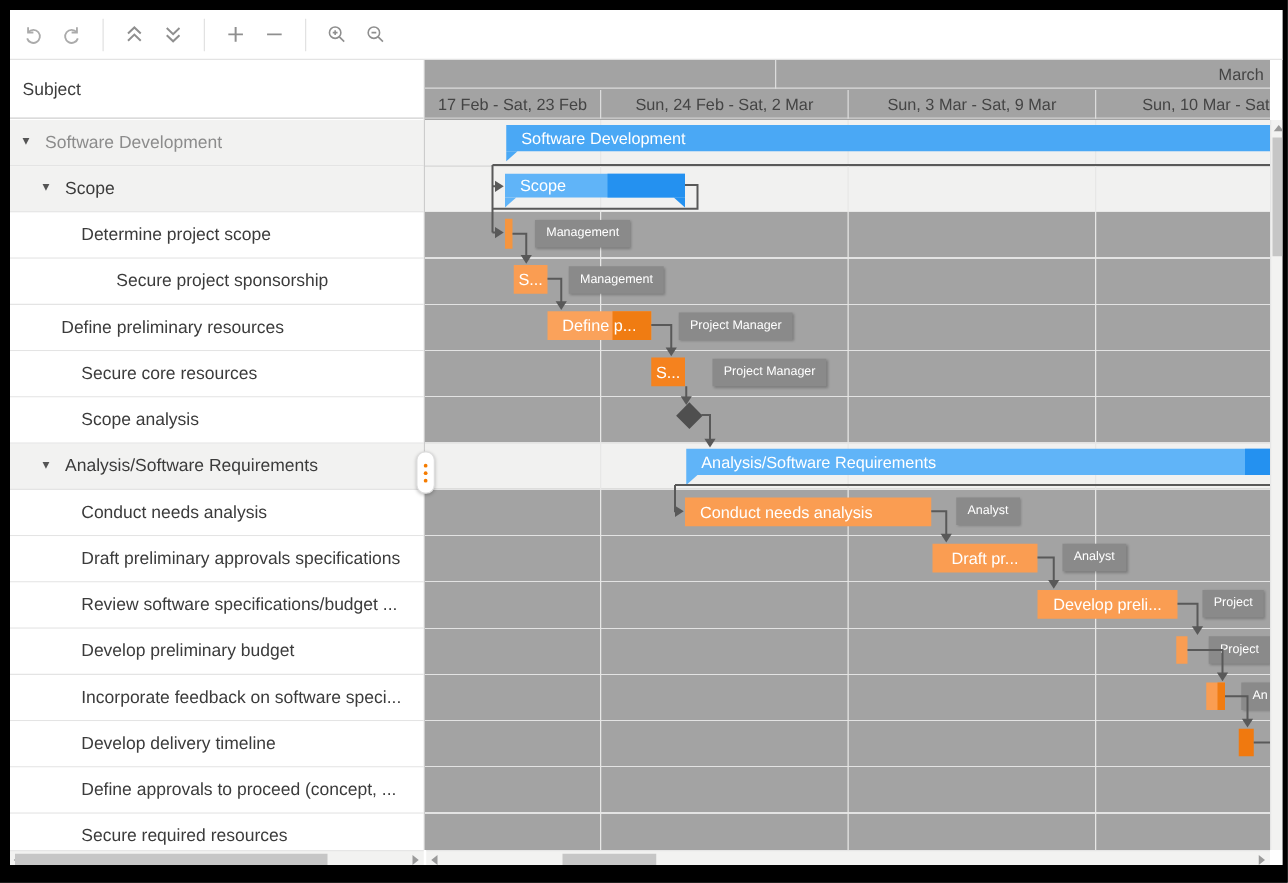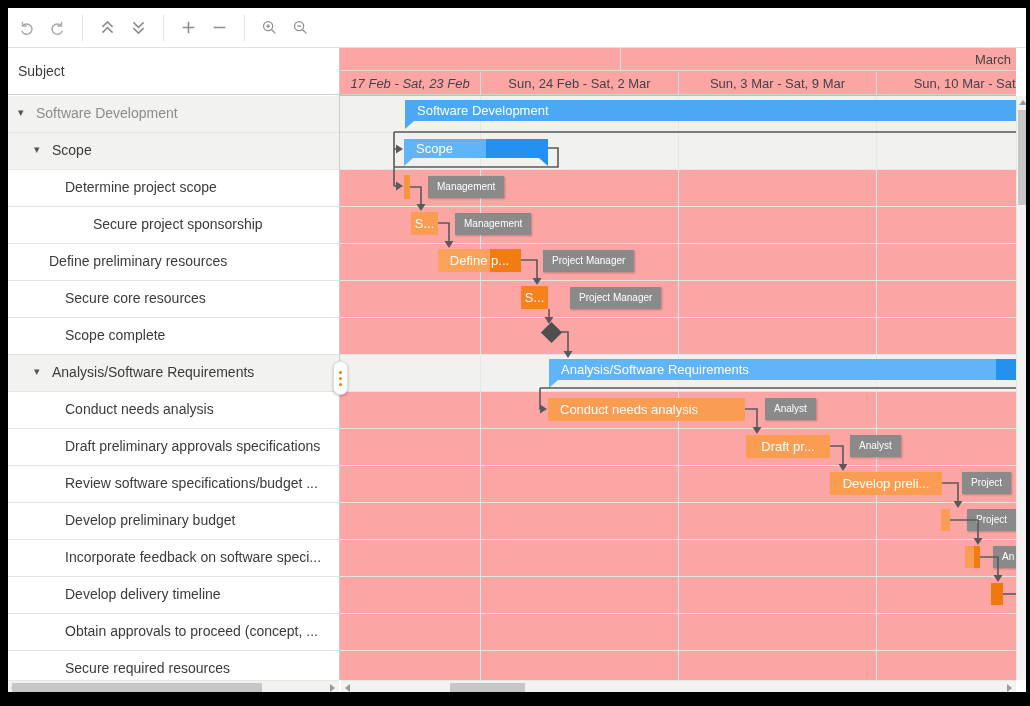--- a/index.html
+++ b/index.html
@@ -25,31 +25,31 @@
   .grid-row{position:relative;height:37px;border-bottom:1px solid #e4e4e4;box-sizing:border-box;
             background:#fff;white-space:nowrap;overflow:hidden;}
   .grid-row.parent{background:#f2f2f1;}
   .grid-row .twisty{position:absolute;top:10px;font-size:11px;color:#555;}
   .grid-row .tlabel{position:absolute;top:9px;font-size:14px;color:#3b3b3b;}
   .grid-row.muted .tlabel{color:#8c8c8c;}
 
   .divider{position:absolute;left:331px;top:0;width:1px;height:632px;background:#ccc;}
 
   
-  .chart{position:absolute;left:332px;top:0;width:676px;height:632px;overflow:hidden;background:#fca5a5;}
+  .chart{position:absolute;left:332px;top:0;width:676px;height:632px;overflow:hidden;background:#a3a3a3;}
   .gantt-header{position:absolute;left:0;top:0;width:100%;height:47px;border-bottom:1px solid #cfcfcf;box-sizing:border-box;}
   .month-row{position:absolute;left:0;top:0;height:24px;width:100%;}
   .month-cell{position:absolute;top:0;height:23px;border-bottom:1px solid #dcdcdc;border-left:1px solid #dcdcdc;
               box-sizing:border-box;font-size:13px;color:#444;display:flex;align-items:center;justify-content:flex-end;}
   .month-cell span{margin-right:5px;}
   .month-cell.first{border-left:none;}
   .week-row{position:absolute;left:0;top:24px;height:23px;width:100%;}
   .week-cell{position:absolute;top:0;height:23px;border-left:1px solid #dcdcdc;box-sizing:border-box;
              font-size:13px;color:#444;display:flex;align-items:center;justify-content:center;overflow:hidden;}
-  .week-cell.first{border-left:none;font-style:italic;}
+  .week-cell.first{border-left:none;}
   .chart-body{position:absolute;left:0;top:48px;width:676px;height:584px;overflow:hidden;
               background:repeating-linear-gradient(to bottom,transparent 0px,transparent 36px,#e3e3e3 36px,#e3e3e3 37px);}
   .band{position:absolute;left:0;width:676px;height:36px;background:#f1f1f0;}
   .gridline{position:absolute;top:0;width:1px;height:584px;background:#e7e7e6;}
   .connector-svg{position:absolute;left:0;top:0;z-index:4;}
   .bar{position:absolute;z-index:3;overflow:visible;}
   .bar .fill{position:absolute;left:0;top:0;width:100%;height:100%;}
   .bar .dark{position:absolute;right:0;top:0;height:100%;}
   .bar .btext{position:absolute;left:0;top:0;width:100%;height:100%;display:flex;align-items:center;
               color:#fff;font-size:13px;white-space:nowrap;overflow:hidden;}
@@ -161,21 +161,21 @@
             <div class="grid-row">
               <span class="tlabel" style="left: 57px; margin-left: 28px;">Secure project sponsorship</span>
             </div>
             <div class="grid-row">
               <span class="tlabel" style="left: 41px;">Define preliminary resources</span>
             </div>
             <div class="grid-row">
               <span class="tlabel" style="left: 57px;">Secure core resources</span>
             </div>
             <div class="grid-row">
-              <span class="tlabel" style="left: 57px;">Scope complete</span>
+              <span class="tlabel" style="left: 57px;">Scope analysis</span>
             </div>
             <div class="grid-row parent">
               <span class="twisty" style="left: 26px;">▾</span>
               <span class="tlabel" style="left: 44px;">Analysis/Software Requirements</span>
             </div>
             <div class="grid-row">
               <span class="tlabel" style="left: 57px;">Conduct needs analysis</span>
             </div>
             <div class="grid-row">
               <span class="tlabel" style="left: 57px;">Draft preliminary approvals specifications</span>
@@ -186,21 +186,21 @@
             <div class="grid-row">
               <span class="tlabel" style="left: 57px;">Develop preliminary budget</span>
             </div>
             <div class="grid-row">
               <span class="tlabel" style="left: 57px;">Incorporate feedback on software speci...</span>
             </div>
             <div class="grid-row">
               <span class="tlabel" style="left: 57px;">Develop delivery timeline</span>
             </div>
             <div class="grid-row">
-              <span class="tlabel" style="left: 57px;">Obtain approvals to proceed (concept, ...</span>
+              <span class="tlabel" style="left: 57px;">Define approvals to proceed (concept, ...</span>
             </div>
             <div class="grid-row">
               <span class="tlabel" style="left: 57px;">Secure required resources</span>
             </div>
           </div>
       </div>
 
       <div class="divider"></div>
 
       <div class="chart">

